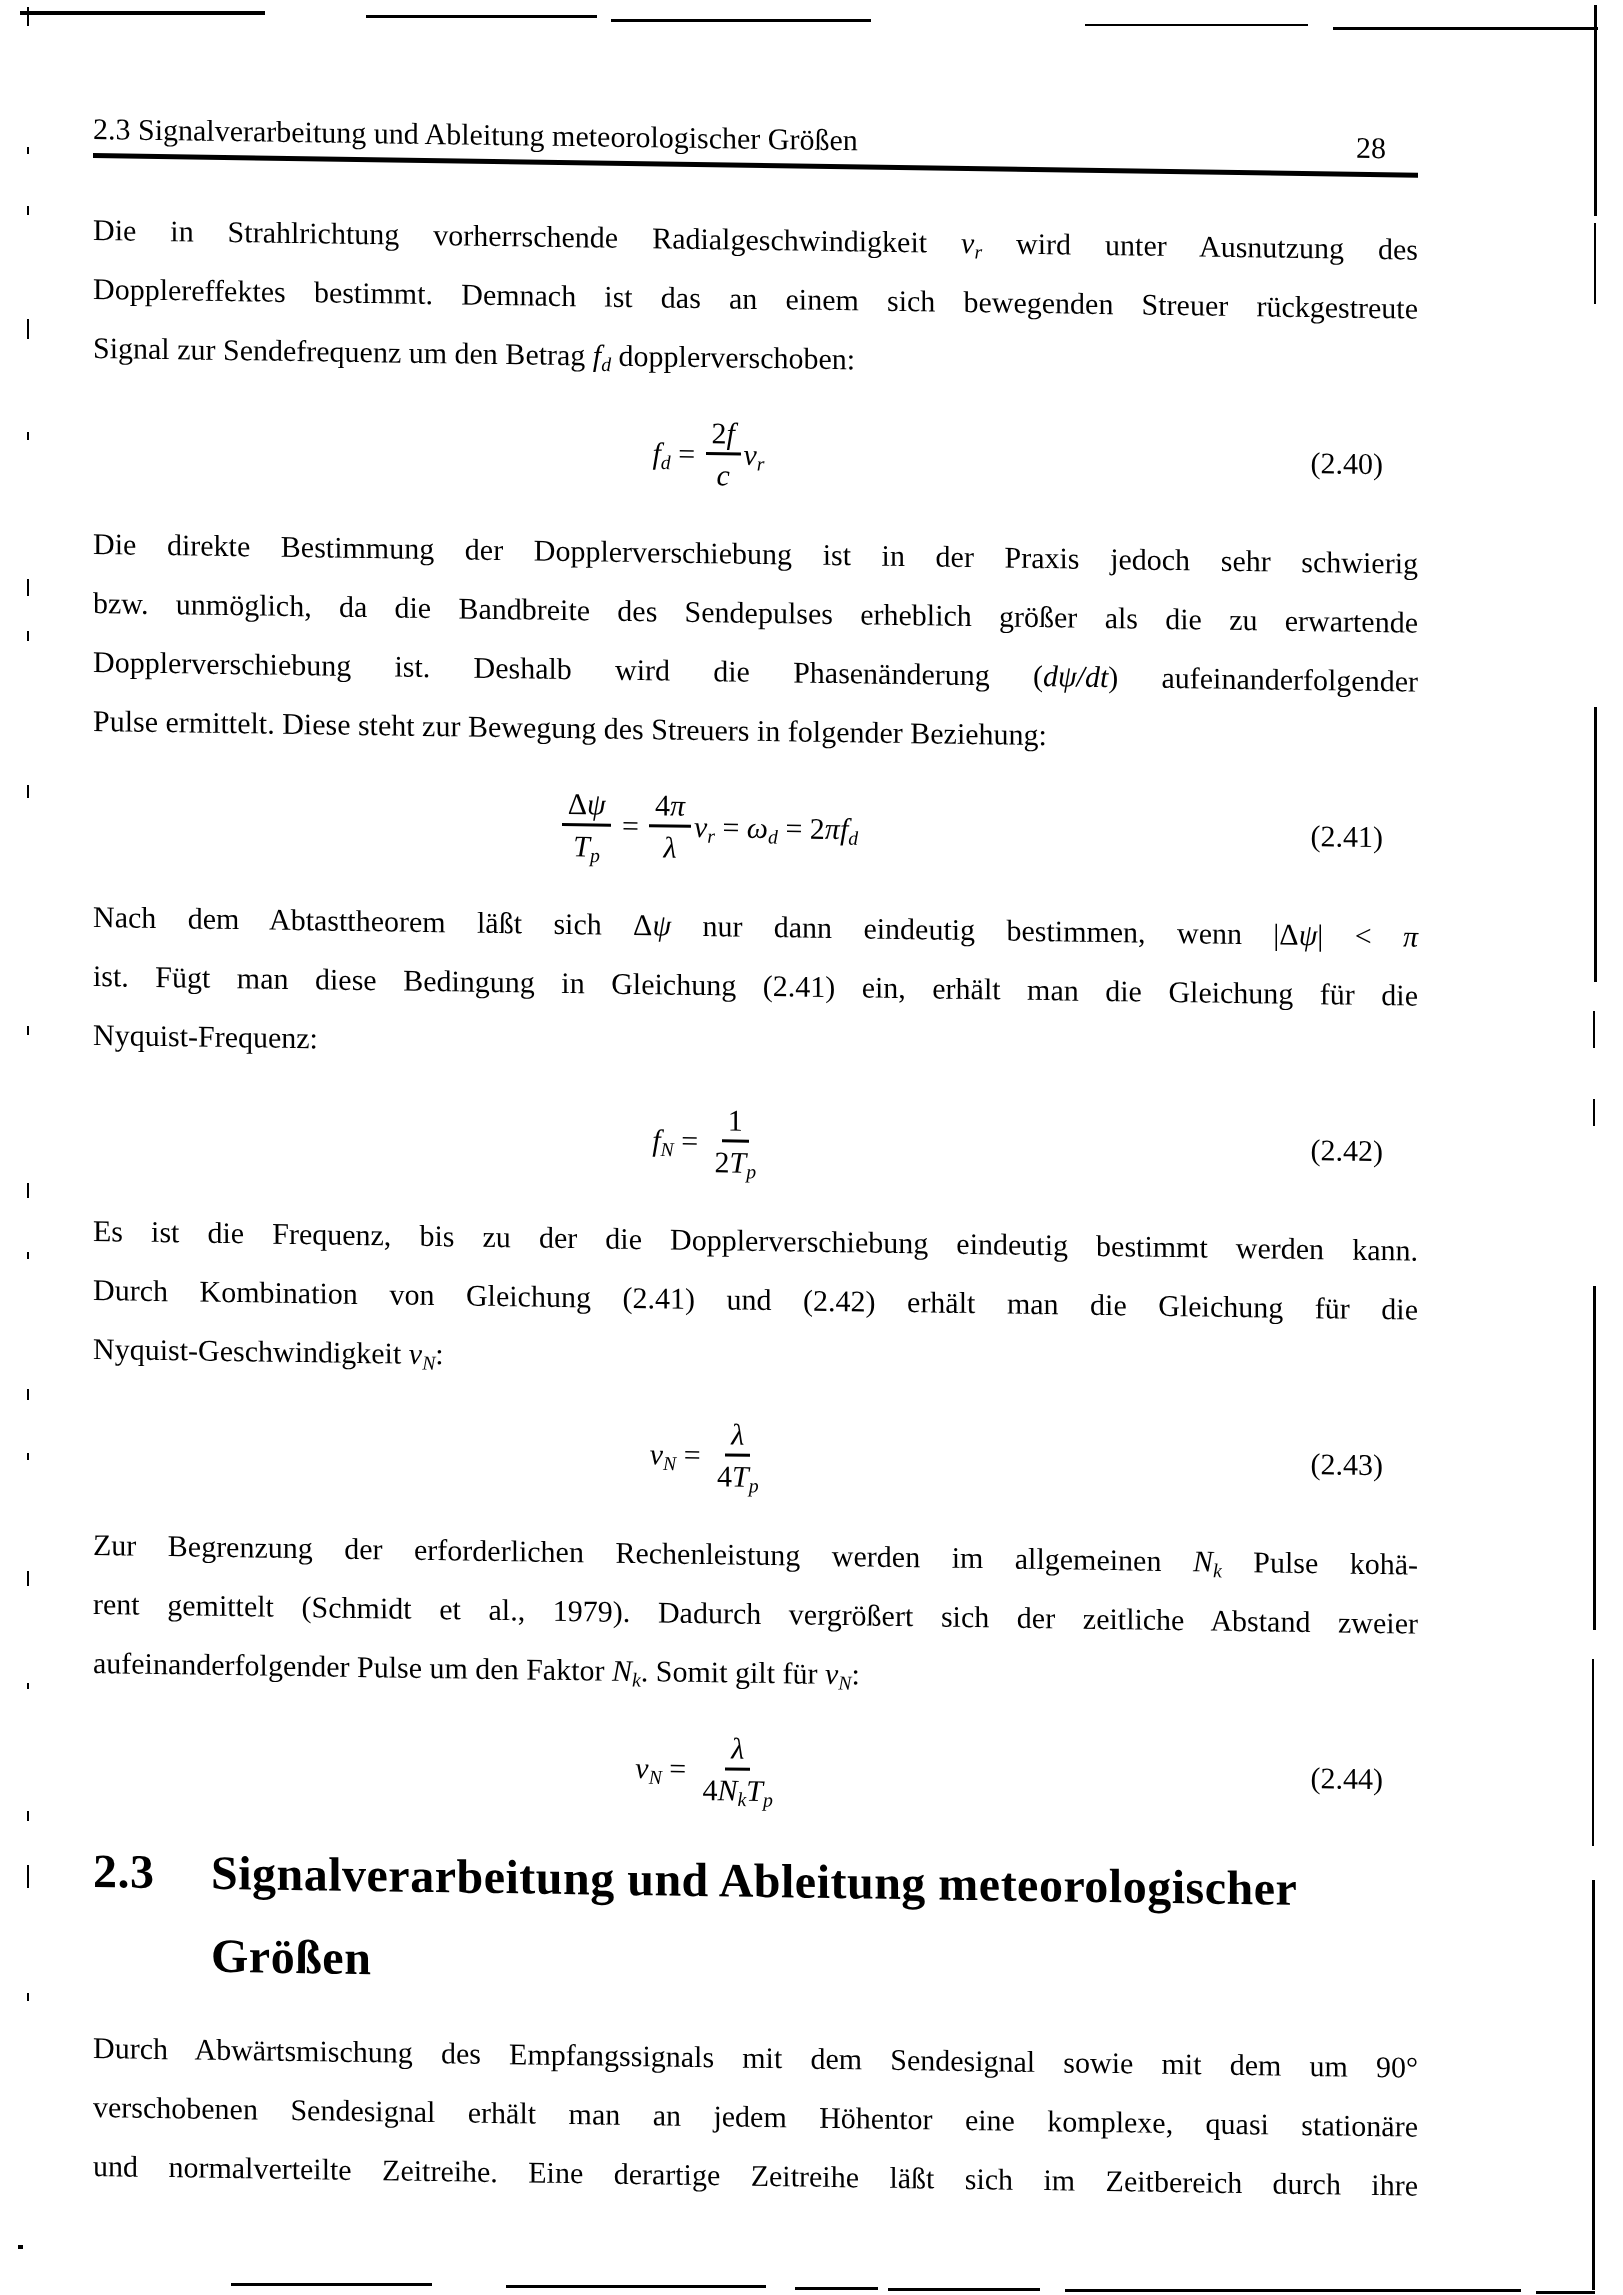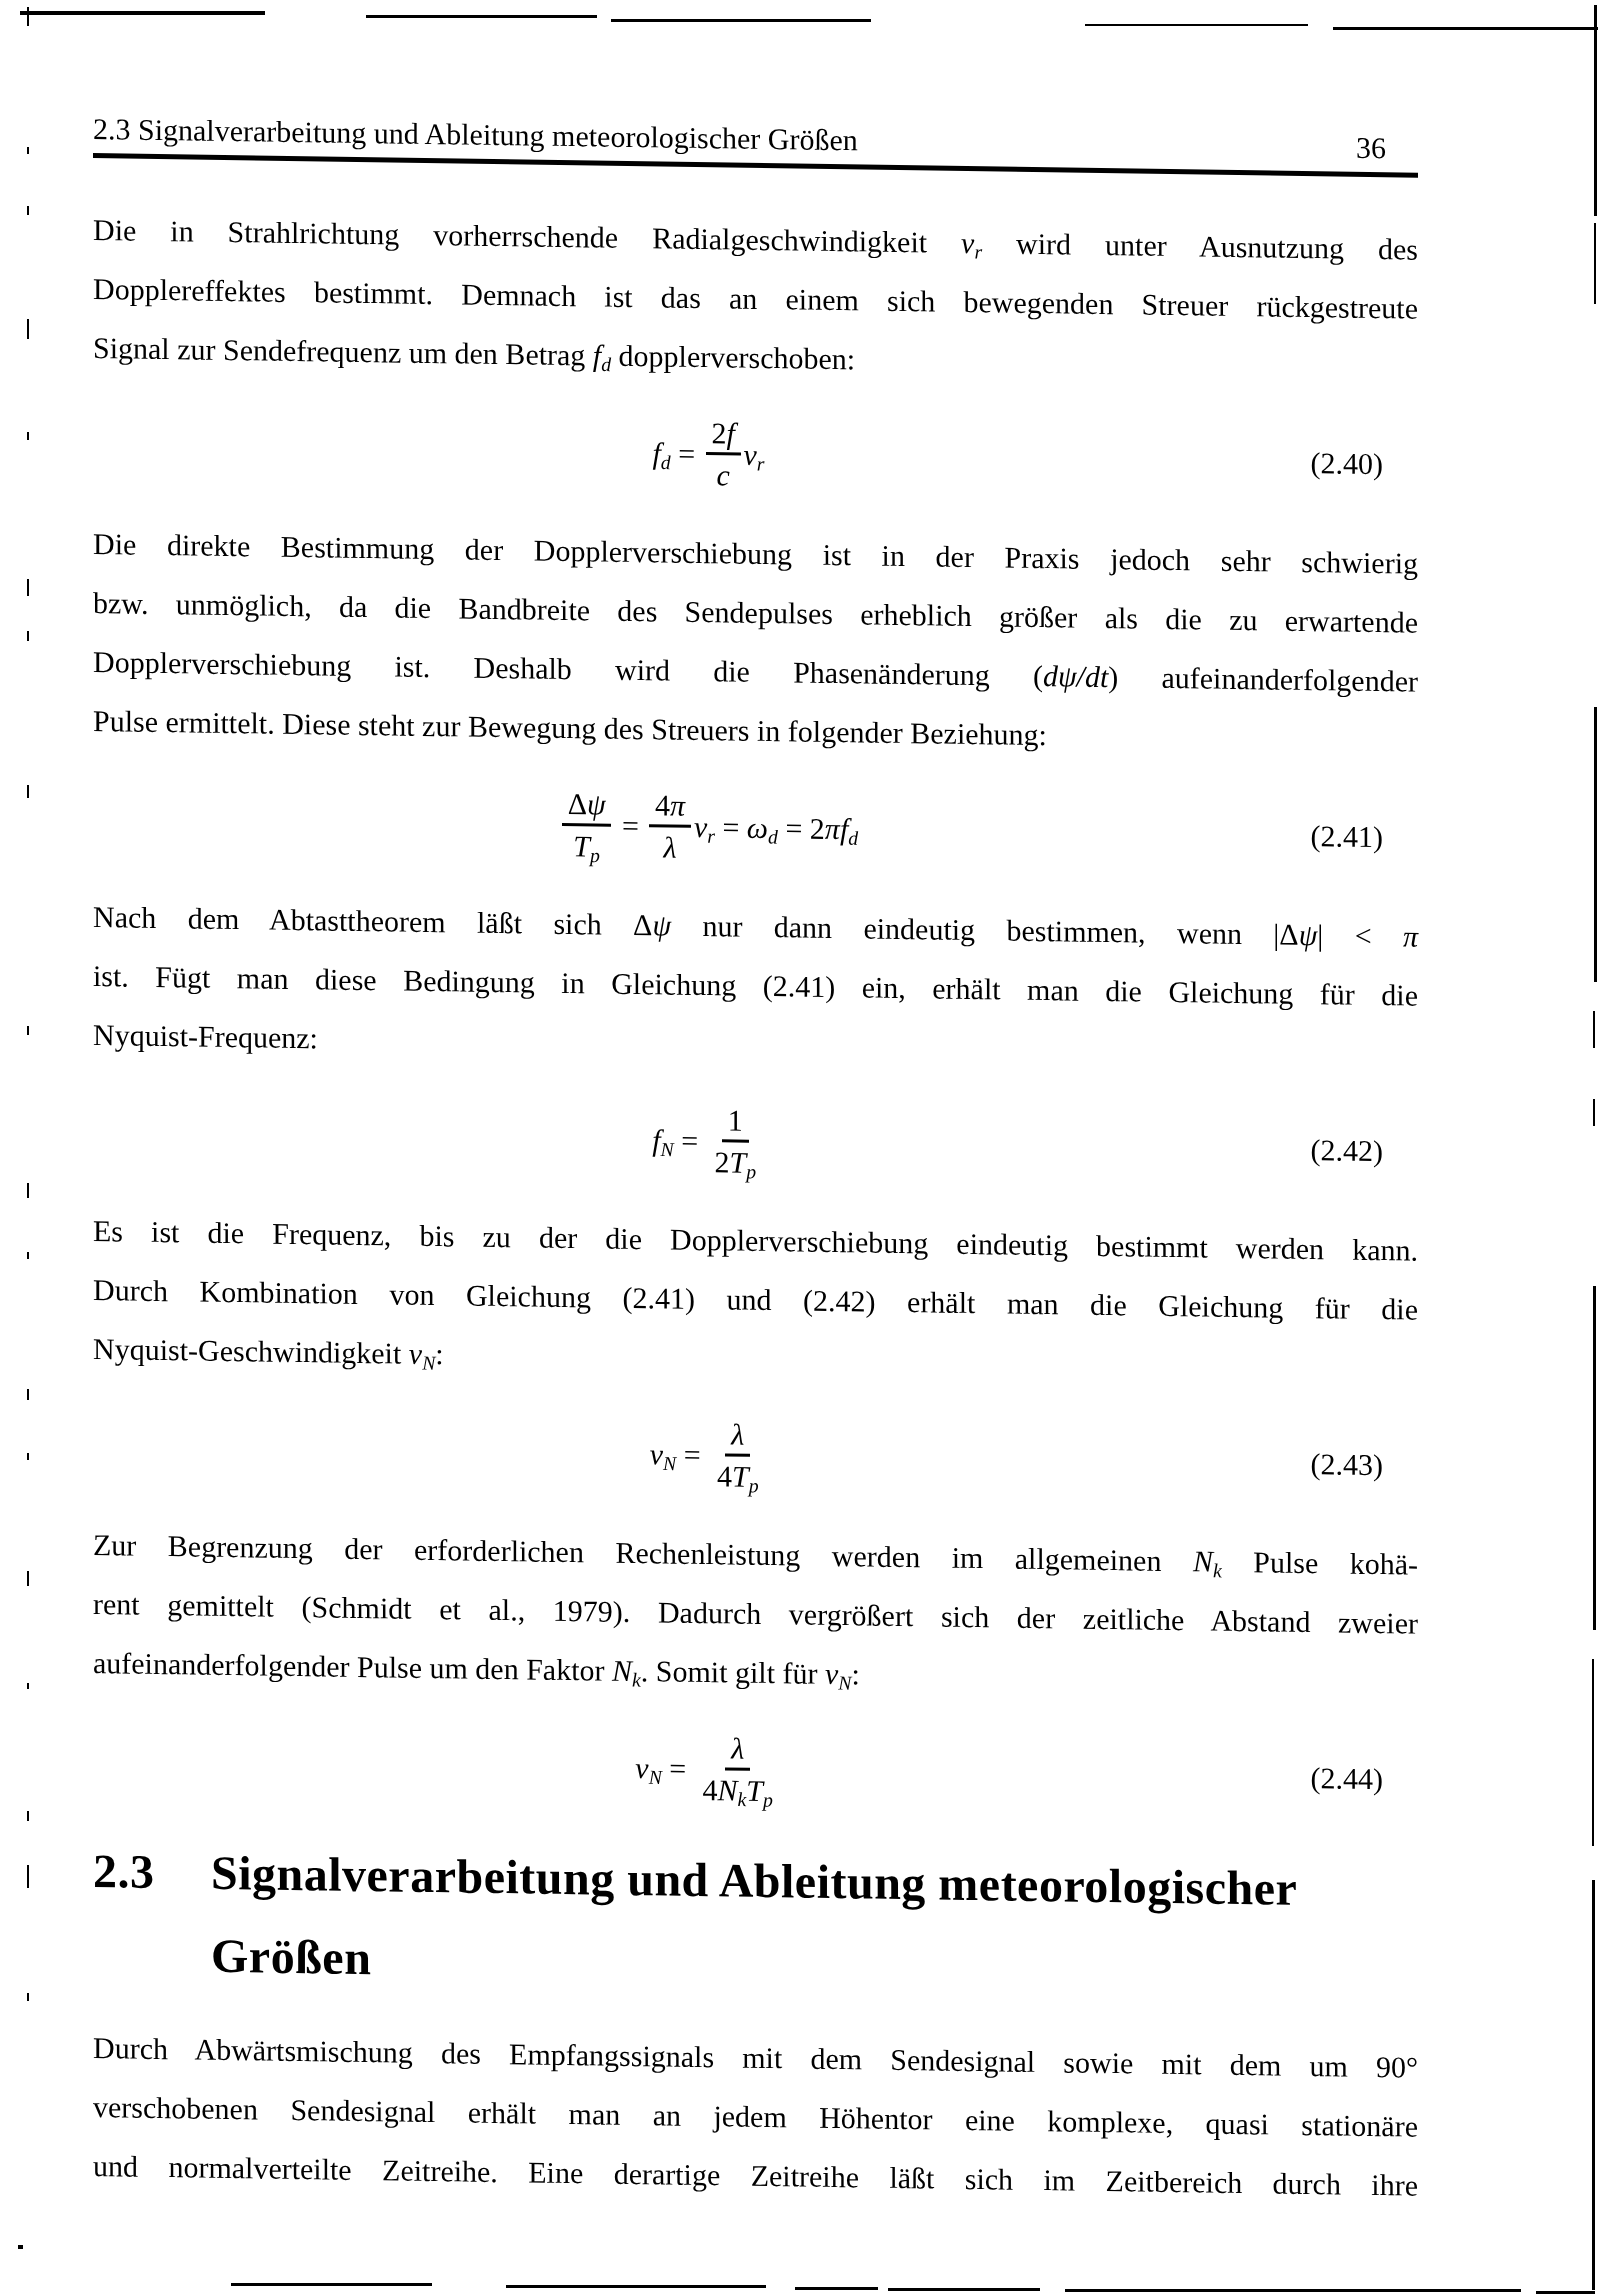--- a/index.html
+++ b/index.html
@@ -41,21 +41,21 @@
 </style>
 </head>
 <body>
 
 <div class="page">
 
   <div class="content">
 
     <header class="running-head">
       <span>2.3 Signalverarbeitung und Ableitung meteorologischer Größen</span>
-      <span>36</span>
+      <span>28</span>
     </header>
     <div class="head-rule"></div>
 
     <section class="para p-first">
         <div class="tline"><span class="mr">Die in Strahlrichtung vorherrschende Radialgeschwindigkeit </span><span class="mi">v<sub>r</sub></span><span class="mr"> wird unter Ausnutzung des</span></div>
         <div class="tline"><span class="mr">Dopplereffektes bestimmt. Demnach ist das an einem sich bewegenden Streuer rückgestreute</span></div>
         <div class="tline"><span class="mr">Signal zur Sendefrequenz um den Betrag </span><span class="mi">f<sub>d</sub></span><span class="mr"> dopplerverschoben:</span></div>
       </section>
 
     <div class="equation">

